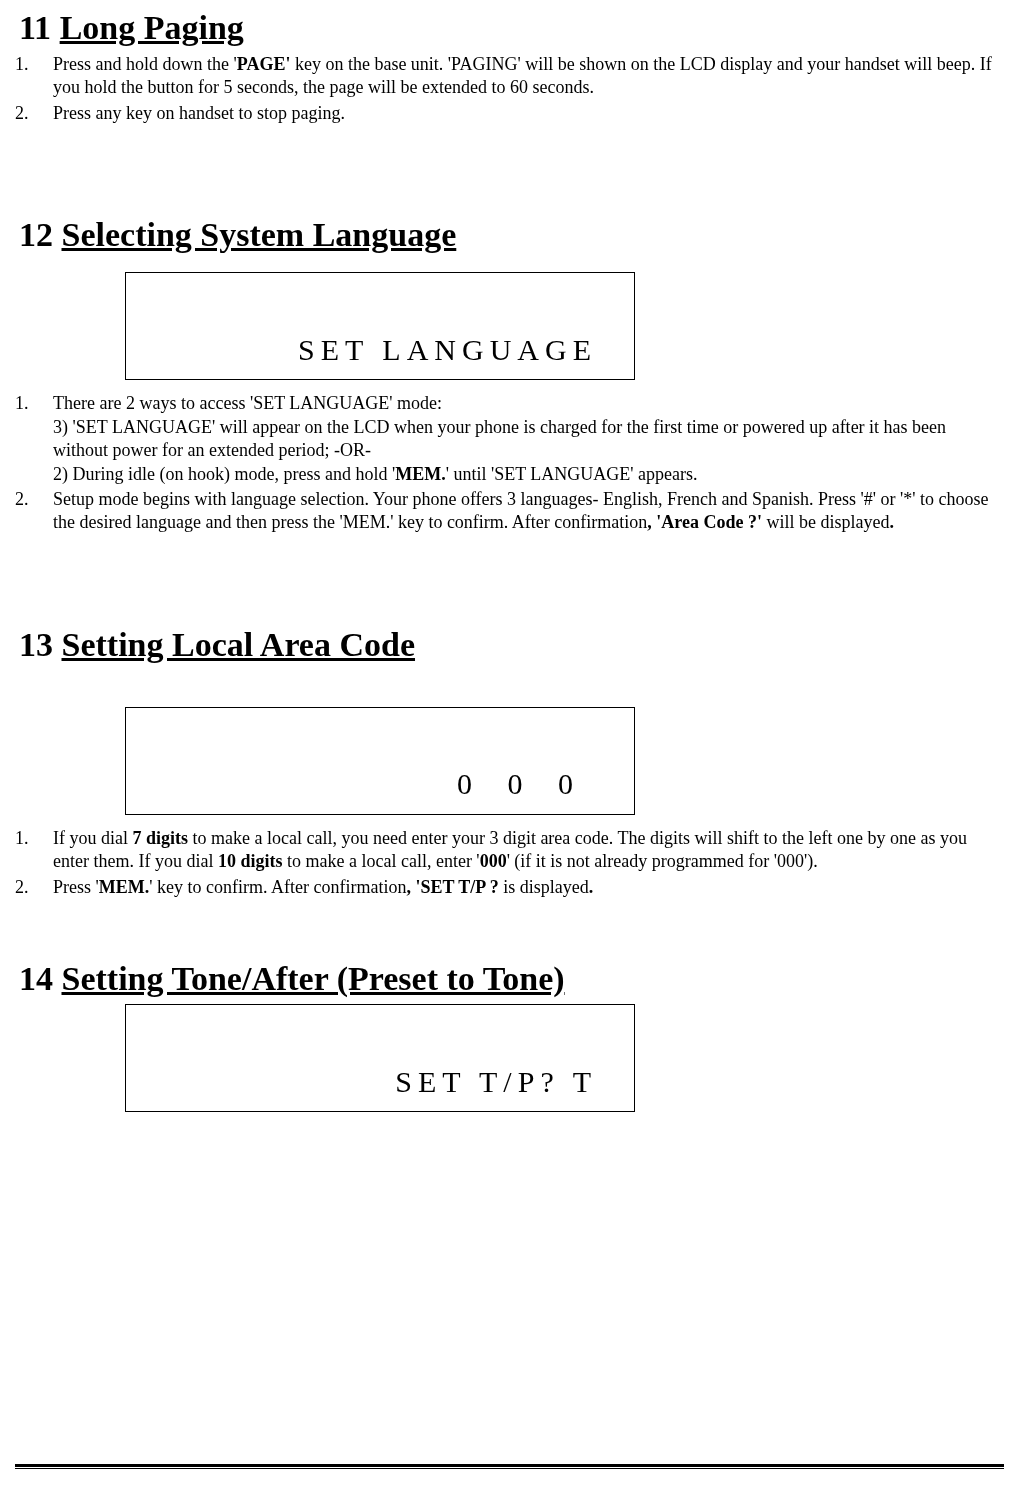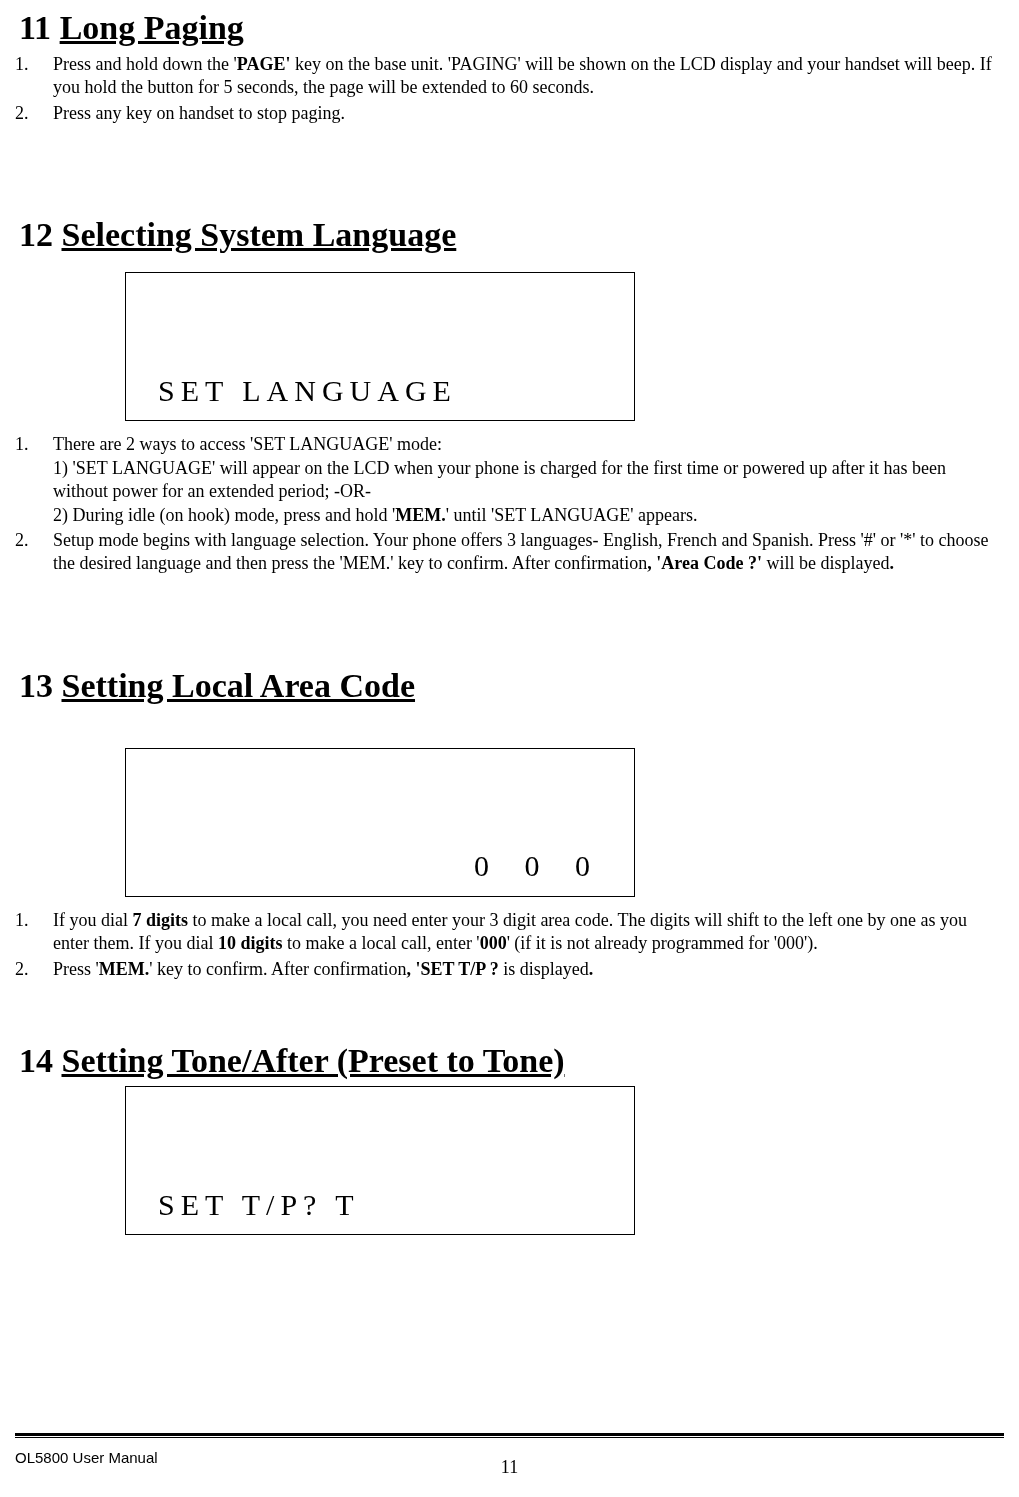--- a/index.html
+++ b/index.html
@@ -51,28 +51,29 @@
     width: 38px;
     flex: 0 0 38px;
   }
   .li-body {
     flex: 1;
   }
   .lcd-box {
     border: 1.5px solid #000;
     margin-left: 110px;
     width: 510px;
-    height: 149px;
+    height: 108px;
     display: flex;
     flex-direction: column;
     justify-content: flex-end;
-    padding: 0 20px 12px 32px;
+    padding: 0 37px 12px 32px;
     box-sizing: border-box;
     margin-top: 18px;
     margin-bottom: 12px;
+    align-items: flex-end;
   }
   .lcd-line {
     font-family: "Times New Roman", Times, serif;
     font-size: 30px;
     letter-spacing: 6px;
     line-height: 1.15;
   }
   .lcd-line.right {
     text-align: right;
     letter-spacing: 14px;
@@ -136,21 +137,21 @@
       <span class="title">Selecting System Language</span>
     </h2>
     <div class="lcd-box">
       <div class="lcd-line">SET LANGUAGE</div>
     </div>
     <div class="ol-block">
       <div class="li-row">
         <div class="li-num">1.</div>
         <div class="li-body">
           <span>There are 2 ways to access 'SET LANGUAGE' mode:</span><br>
-          <span>1) 'SET LANGUAGE' will appear on the LCD when your phone is charged for the first time or powered up after it has been without power for an extended period; -OR-</span><br>
+          <span>3) 'SET LANGUAGE' will appear on the LCD when your phone is charged for the first time or powered up after it has been without power for an extended period; -OR-</span><br>
           <span>2) During idle (on hook) mode, press and hold '</span><b>MEM.</b><span>' until 'SET LANGUAGE' appears.</span>
         </div>
       </div>
       <div class="li-row">
         <div class="li-num">2.</div>
         <div class="li-body">
           <span>Setup mode begins with language selection. Your phone offers 3 languages- English, French and Spanish. Press '#' or '*' to choose the desired language and then press the 'MEM.' key to confirm. After confirmation</span><b>, 'Area Code ?'</b><span> will be displayed</span><b>.</b>
         </div>
       </div>
     </div>
@@ -186,19 +187,15 @@
       <span class="title">Setting Tone/After (Preset to Tone)</span>
     </h2>
     <div class="lcd-box" style="margin-top:4px;">
       <div class="lcd-line">SET T/P?  T</div>
     </div>
   </div>
 
   <div class="footer">
     <hr class="footer-hr1">
     <hr class="footer-hr2">
-    <div class="footer-row">
-      <span class="footer-left">OL5800 User Manual</span>
-      <span class="footer-center">11</span>
-    </div>
   </div>
 
 </div>
 
 </body></html>

